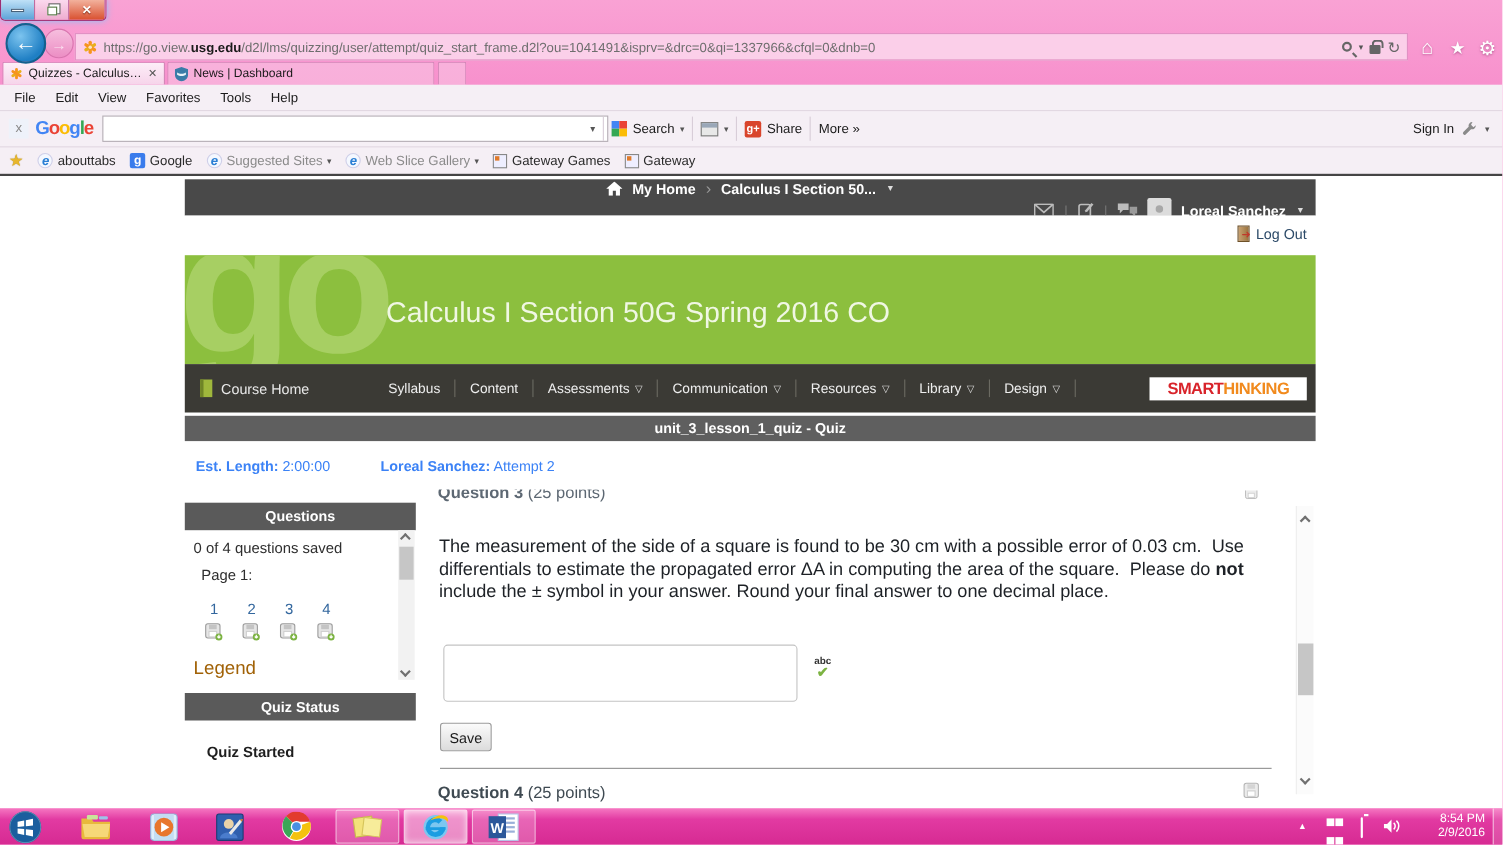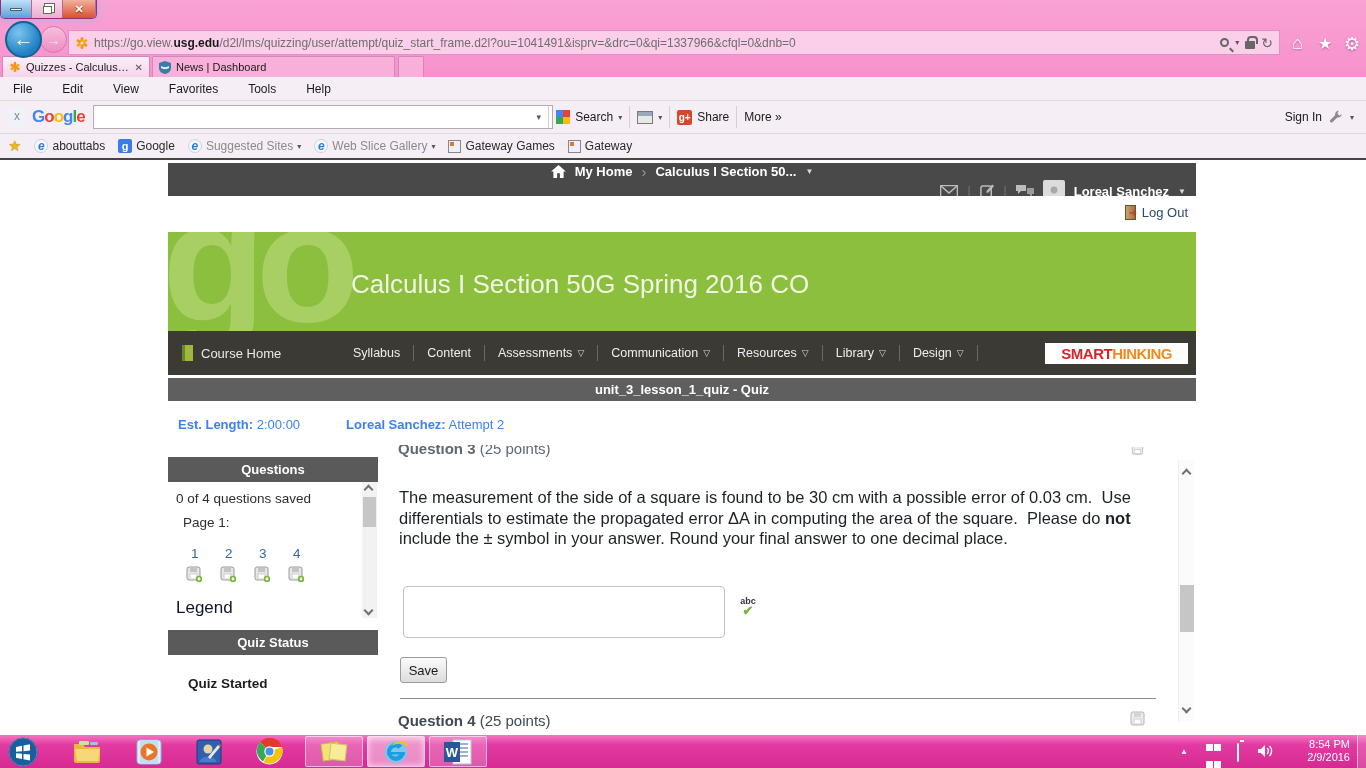--- a/index.html
+++ b/index.html
@@ -45,21 +45,21 @@
   .tab-row { left:0; top:56px; width:100%; height:21px; }
   .tab { position:absolute; top:0; height:21px; display:flex; align-items:center; gap:5px;
      padding:0 6px; border:1px solid #d387b8; border-bottom:none; border-radius:2px 2px 0 0; font-size:11px; color:#1a1a1a;}
   .tab.active { background:linear-gradient(180deg,#fdeef8,#f6d4ea); }
   .tab.inactive { background:rgba(250,200,230,.55); }
   .tab-title { white-space:nowrap; overflow:hidden; text-overflow:ellipsis; flex:1;}
   .tab-close { color:#555; font-size:10px; }
 
   
   .chrome { left:0; top:77px; width:100%; height:83px; background:#f5eff5; border-bottom:2px solid #454545; }
-  .menurow { display:flex; height:23px; align-items:center; padding-left:4px;gap:12px; }
+  .menurow { display:flex; height:23px; align-items:center; padding-left:4px; }
   .menurow span { padding:0 9px; font-size:12px; color:#1a1a1a; }
   .gtbrow { display:flex; height:33px; align-items:center; border-top:1px solid #e2d8e2; position:relative; padding-left:8px;}
   .gtb-x { width:18px;height:18px; text-align:center; line-height:16px; color:#8a8a8a; font-size:12px; background:#eef2fa; margin-right:6px;}
   .glogo { font-size:17px; font-weight:bold; letter-spacing:-1px; margin-right:8px;}
   .gl0{color:#4285f4}.gl1{color:#ea4335}.gl2{color:#fbbc05}.gl3{color:#4285f4}.gl4{color:#34a853}.gl5{color:#ea4335}
   .gsearch-input { width:460px; height:24px; border:1px solid #b3abb3; background:#fff; padding:0 18px 0 6px; font-size:12px;}
   .gsearch-caret { margin-left:-16px; color:#555; font-size:9px; }
   .gtb-sep { width:1px; height:22px; background:#d8cdd8; margin:0 7px; }
   .gtb-item { display:flex; align-items:center; gap:5px; font-size:12px; color:#1a1a1a; }
   .g4sq { width:14px; height:14px; display:grid; grid-template-columns:7px 7px; }
@@ -118,21 +118,21 @@
   
   .sb-h { left:0; width:210px; height:25px; background:#5a5a5a; color:#fff; font-size:13px; font-weight:bold; text-align:center; line-height:25px;}
   .sb-scroll { left:194px; top:322px; width:15px; height:136px; background:#f2f2f2; }
   .sb-scroll .thumb { position:absolute; top:15px; left:1px; width:13px; height:30px; background:#c6c6c6; }
   .chev { width:7px; height:7px; border-left:2px solid #707070; border-top:2px solid #707070; position:absolute; left:3px;}
   .chev.up { transform:rotate(45deg); top:4px; } .chev.dn { transform:rotate(225deg); bottom:4px; }
   .sb-saved { left:8px; top:331px; font-size:13.5px; color:#2e2e2e; }
   .sb-page { left:15px; top:355px; font-size:13.5px; font-weight:normal; color:#2e2e2e; }
   .qnum { position:absolute; top:386px; font-size:13.5px; color:#33679e; }
   .qfloppy { position:absolute; top:406px; }
-  .sb-legend { left:8px; top:438px; font-size:17px; color:#0f172a; }
+  .sb-legend { left:8px; top:438px; font-size:17px; color:#a16207; }
   .sb-status { left:20px; top:516px; font-size:13.5px; font-weight:bold; color:#1e1e1e; }
 
   
   .q3-head { left:230px; top:285px; width:400px; height:15px; overflow:hidden; }
   .q-head-text { display:block; margin-top:-5px; font-size:15px; font-weight:bold; color:#5d6873; }
   .q-head-text .pts { font-weight:normal; }
   .q3-text { left:231px; top:327px; width:760px; font-size:16.5px; line-height:20.5px; color:#1d2126; white-space:pre-wrap;}
   .q3-answer { left:235px; top:426px; width:322px; height:52px; border:1px solid #c3c3c3; border-radius:4px; resize:none; font:14px "Liberation Sans",sans-serif; padding:4px;}
   .spell { left:570px; top:437px; width:20px; text-align:center; }
   .spell .t { font-size:9px; font-weight:bold; color:#333; display:block; line-height:8px;}

